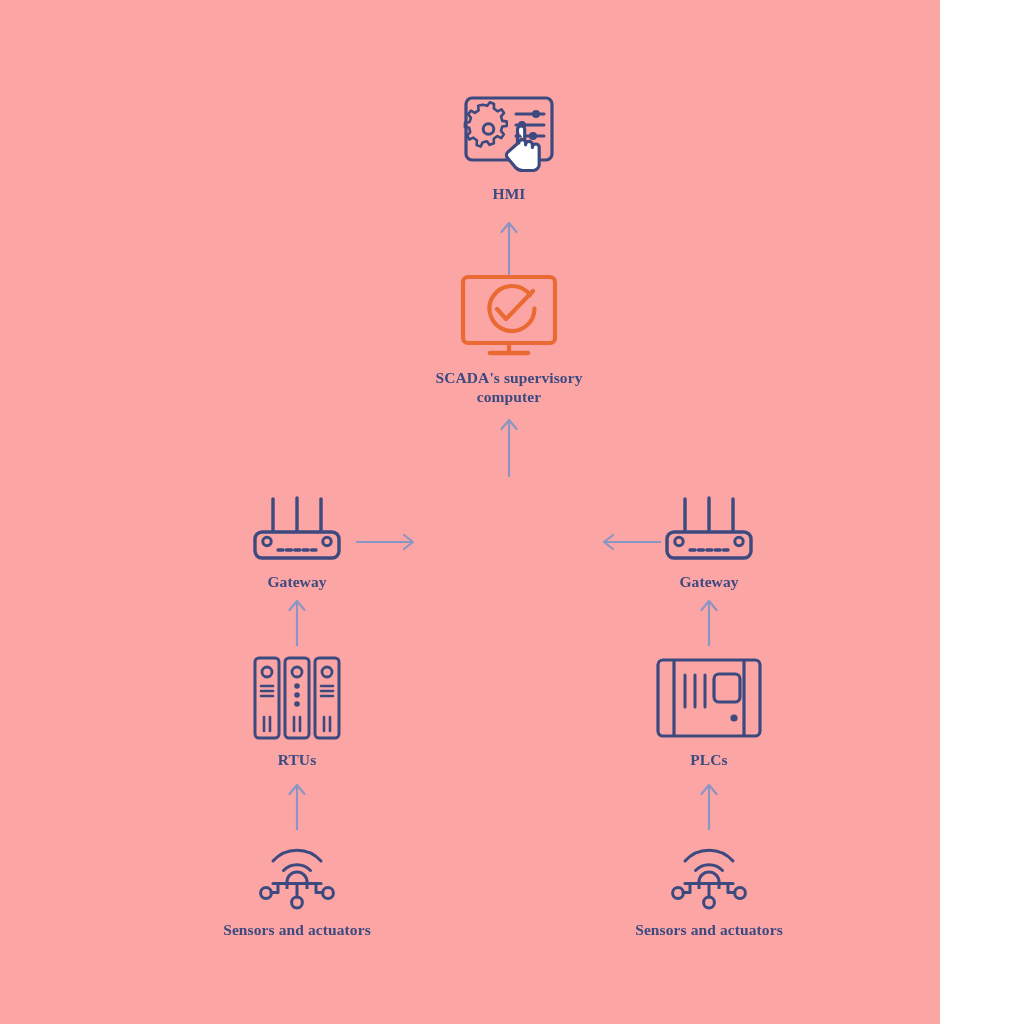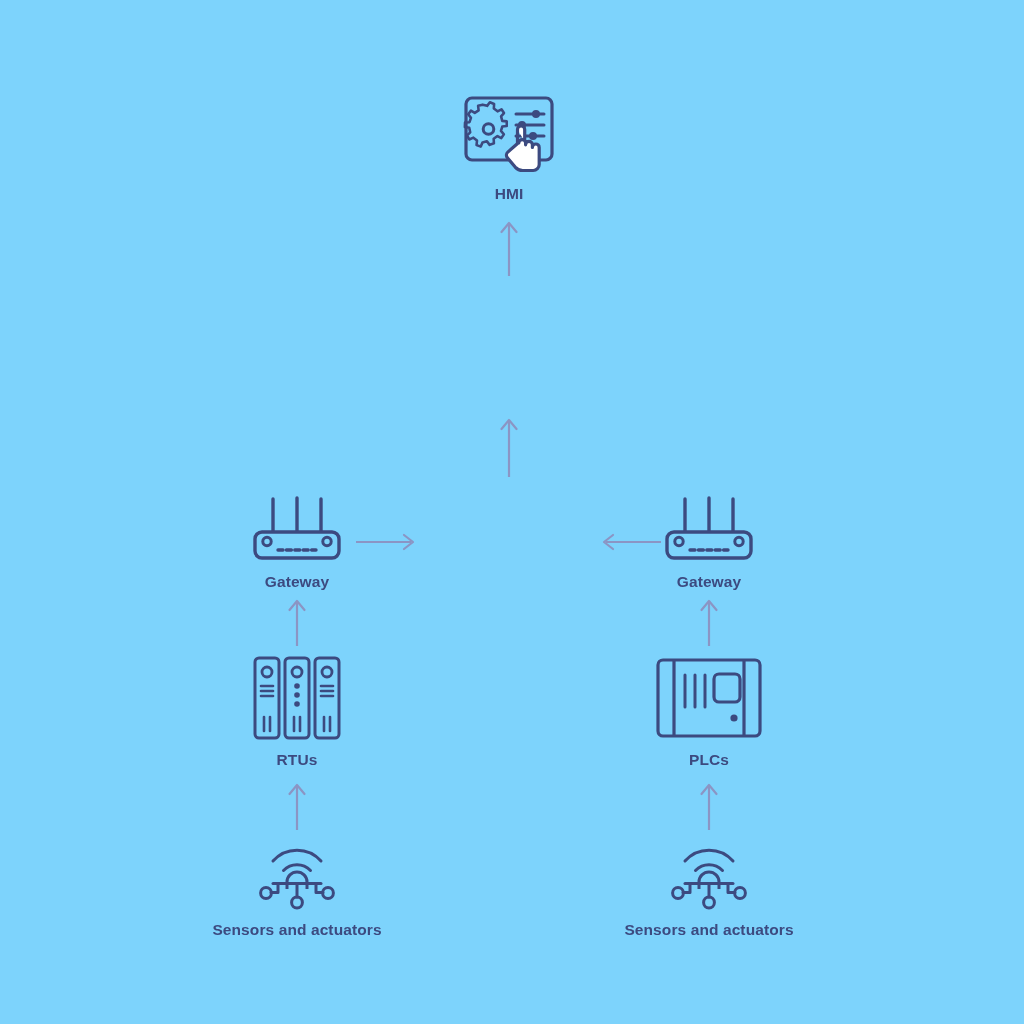--- a/index.html
+++ b/index.html
@@ -5,24 +5,25 @@
   html, body {
     margin: 0;
     padding: 0;
     background: #ffffff;
   }
   body {
     font-family: "Liberation Sans", sans-serif;
   }
   #canvas {
     position: relative;
-    width: 1024px;
+    width: 940px;
     height: 1024px;
-    background: #7dd3fc;
+    background: #fca5a5;
     overflow: hidden;
+    font-family: Liberation Serif, serif;
   }
   .node {
     position: absolute;
     display: flex;
     flex-direction: column;
     align-items: center;
   }
   .node-icon {
     display: block;
     line-height: 0;
@@ -128,20 +129,34 @@
         </g>
 
         <path d="M58.5 36.5 v20.5 M58.5 36.5 a3.6 3.6 0 0 1 7.2 0 v12" fill="#ffffff" stroke="#3c4a80" stroke-width="3.2" stroke-linecap="round" stroke-linejoin="round"></path>
         <path d="M58.6 50.5 l-9.8 8.6 a4 4 0 0 0 -0.4 5.6 l7.8 9.4 a10 10 0 0 0 7.6 3.4 h10.4 a6 6 0 0 0 6-6 V54.4
                  a3.4 3.4 0 0 0 -6.8 0 v-2.6 a3.4 3.4 0 0 0 -6.8 0 v-1.8 a3.4 3.4 0 0 0 -6.8 0" fill="#ffffff" stroke="#3c4a80" stroke-width="3.2" stroke-linecap="round" stroke-linejoin="round"></path>
       </svg>
     </span>
     <span class="node-label">HMI</span>
   </div>
 
+  <div class="node" style="left:389px; top:273px; width:240px;">
+    <span class="node-icon">
+      <svg width="104" height="86" viewBox="0 0 104 86">
+        <rect x="6" y="4" width="92" height="66" rx="5" ry="5" fill="none" stroke="#ea6a33" stroke-width="4.2"></rect>
+        <line x1="52" y1="70" x2="52" y2="79" stroke="#ea6a33" stroke-width="4.2"></line>
+        <line x1="33" y1="80" x2="71" y2="80" stroke="#ea6a33" stroke-width="4.6" stroke-linecap="round"></line>
+
+        <path d="M73 22 a22.5 22.5 0 1 0 4.5 13.5" fill="none" stroke="#ea6a33" stroke-width="4.2" stroke-linecap="round"></path>
+        <polyline points="40,36 49,46 76,18" fill="none" stroke="#ea6a33" stroke-width="4.2" stroke-linecap="round" stroke-linejoin="round"></polyline>
+      </svg>
+    </span>
+    <span class="node-label wide">SCADA's supervisory
+computer</span>
+  </div>
 
 
   <div class="node" style="left:222px; top:495px; width:150px;">
     <span class="node-icon">
       <svg width="96" height="68" viewBox="0 0 96 68">
         <g stroke="#3c4a80" stroke-width="3.4" stroke-linecap="round">
           <line x1="24" y1="4" x2="24" y2="36"></line>
           <line x1="48" y1="3" x2="48" y2="36"></line>
           <line x1="72" y1="4" x2="72" y2="36"></line>
         </g>

